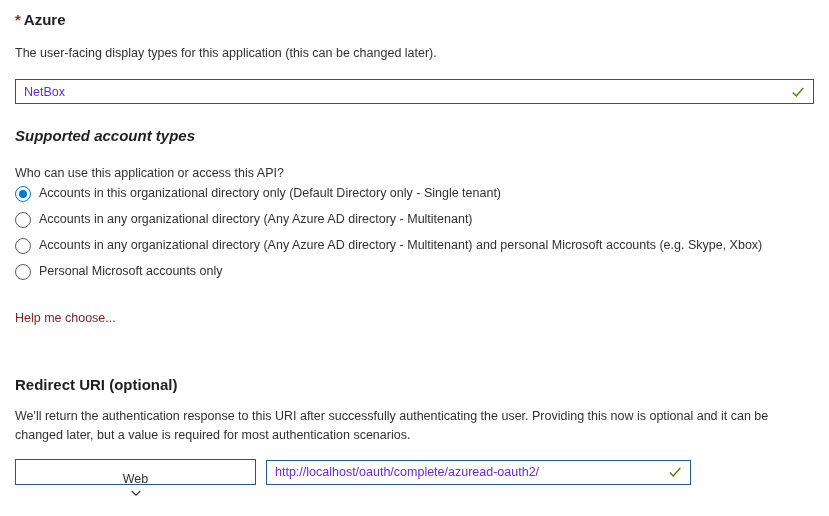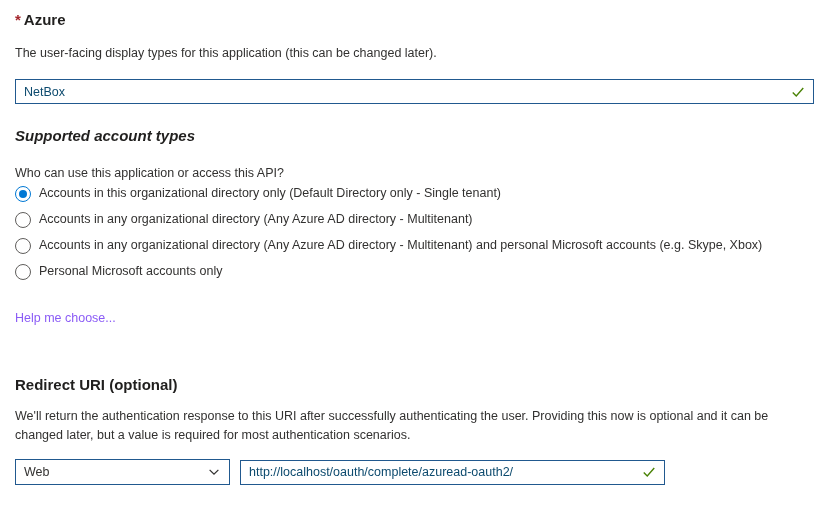--- a/index.html
+++ b/index.html
@@ -31,21 +31,21 @@
     align-items: center;
     padding: 0 8px;
     background: #fff;
   }
   .text-input-wrap input {
     border: none;
     outline: none;
     flex: 1;
     font-family: "Liberation Sans", "DejaVu Sans", sans-serif;
     font-size: 12.5px;
-    color: #0c4a6e;
+    color: #6d28d9;
     background: transparent;
     min-width: 0;
   }
   .check-icon { width: 14px; height: 14px; flex: 0 0 auto; }
   .chevron-icon { width: 14px; height: 14px; flex: 0 0 auto; }
 
   #name-input-wrap { margin-top: 16px; width: 799px; }
   #name-desc { margin-top: 14px; }
 
   #account-types-title { margin-top: 22px; font-style: italic; }
@@ -75,45 +75,46 @@
     width: 8px; height: 8px;
     border-radius: 50%;
     background: #0078d4;
   }
   .radio-label { font-size: 12.5px; color: #323130; }
 
   .link {
     display: inline-block;
     margin-top: 21px;
     font-size: 12.5px;
-    color: #8b5cf6;
+    color: #7f1d1d;
     text-decoration: none;
     cursor: pointer;
   }
 
   #redirect-title { margin-top: 49px; }
   #redirect-desc { margin-top: 12px; max-width: 800px; }
 
   .redirect-row {
     margin-top: 14px;
     display: flex;
     gap: 10px;
     align-items: center;
   }
   .dropdown {
-    width: 215px;
+    width: 241px;
     height: 25px;
     border: 1px solid #21598f;
     display: flex;
     align-items: center;
     padding: 12px 8px;
     font-size: 12.5px;
     color: #323130;
     cursor: pointer;
     background: #fff;
+    flex-direction: column;
   }
   .dropdown .dropdown-value { flex: 1; }
   #redirect-uri-wrap { width: 425px; }
 </style>
 </head>
 <body>
 
 
 
 

